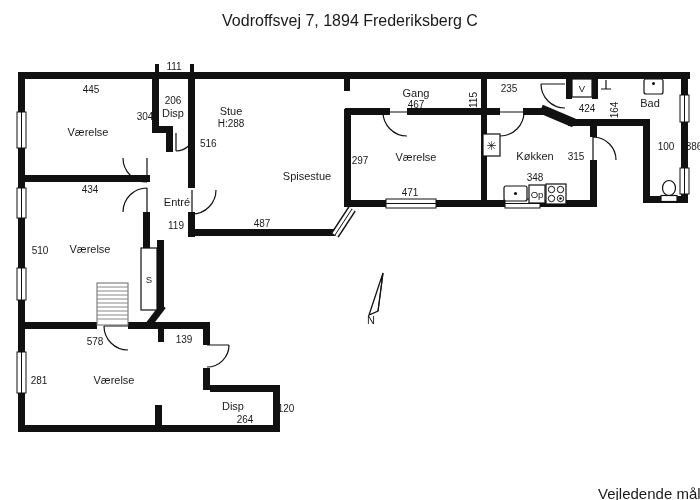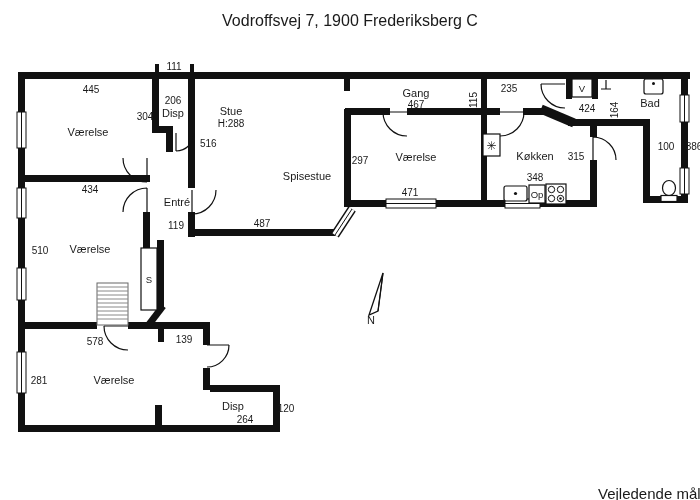--- a/index.html
+++ b/index.html
@@ -17,21 +17,21 @@
   .wline{stroke:#111;stroke-width:7;fill:none;}
   .door{stroke:#111;stroke-width:1.2;fill:none;}
   .fxr{fill:#fff;stroke:#111;stroke-width:1.2;}
   .win{fill:#fff;stroke:#111;stroke-width:1;}
   .thin{stroke:#111;stroke-width:1;fill:none;}
 </style>
 </head>
 <body>
 
 <div class="canvas">
-  <div class="title">Vodroffsvej 7, 1900 Frederiksberg C</div>
+  <div class="title">Vodroffsvej 7, 1894 Frederiksberg C</div>
 
   <svg width="700" height="500" viewBox="0 0 700 500">
 
     <g>
       <rect class="wall" x="18" y="72" width="672" height="7"></rect>
       <rect class="wall" x="18" y="72" width="7" height="360"></rect>
       <rect class="wall" x="18" y="425" width="262" height="7"></rect>
       <rect class="wall" x="273" y="385" width="7" height="47"></rect>
       <rect class="wall" x="210" y="385" width="70" height="7"></rect>
       <rect class="wall" x="203" y="368" width="7" height="22"></rect>

